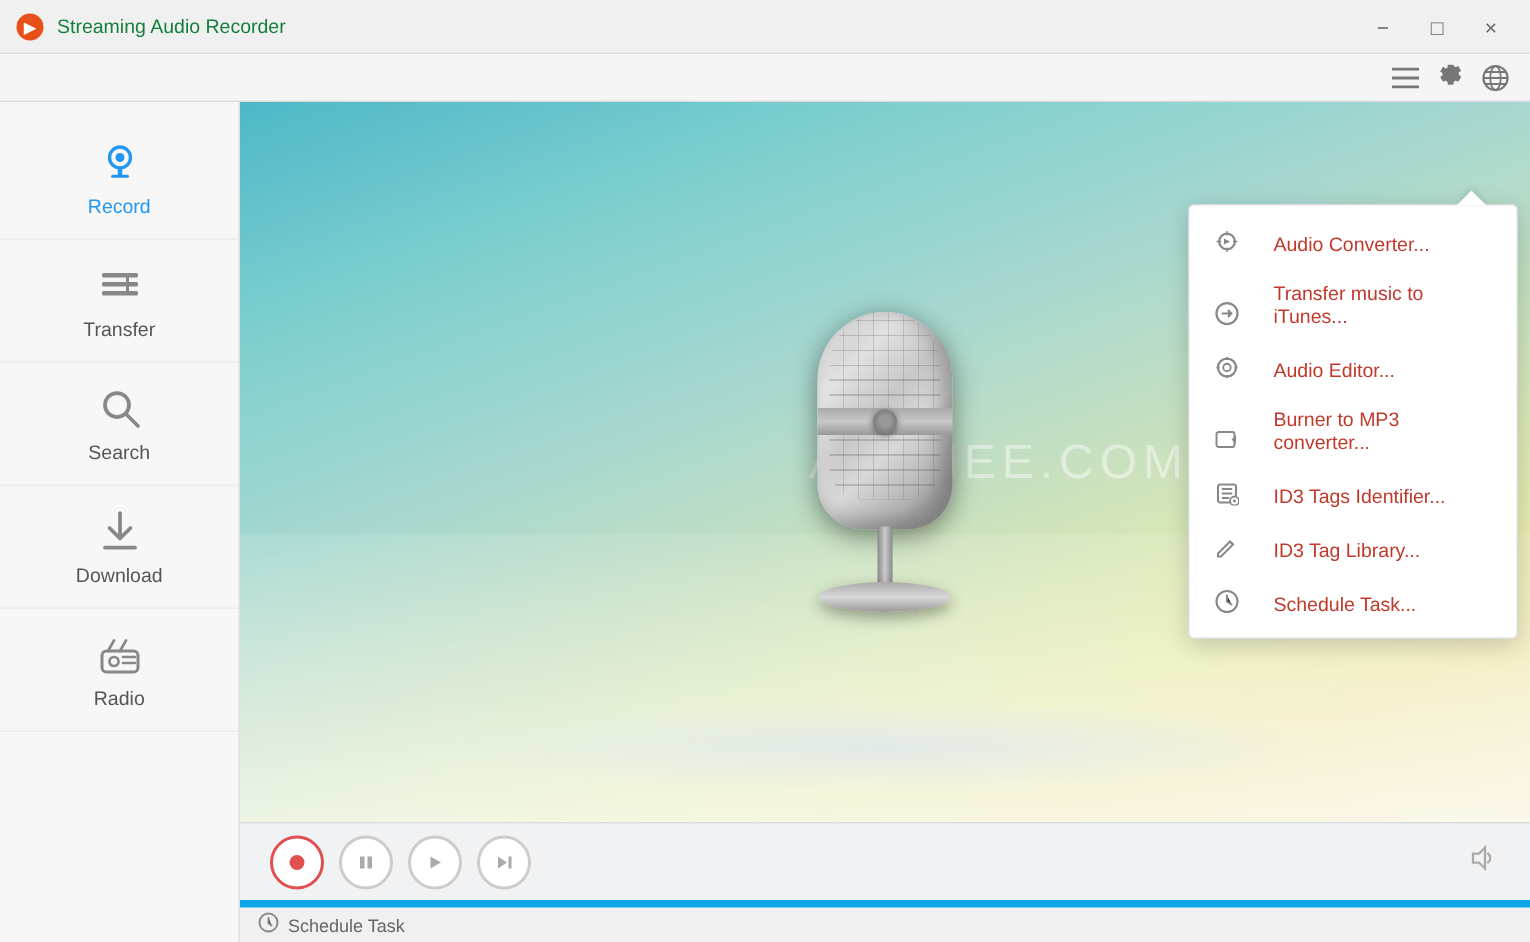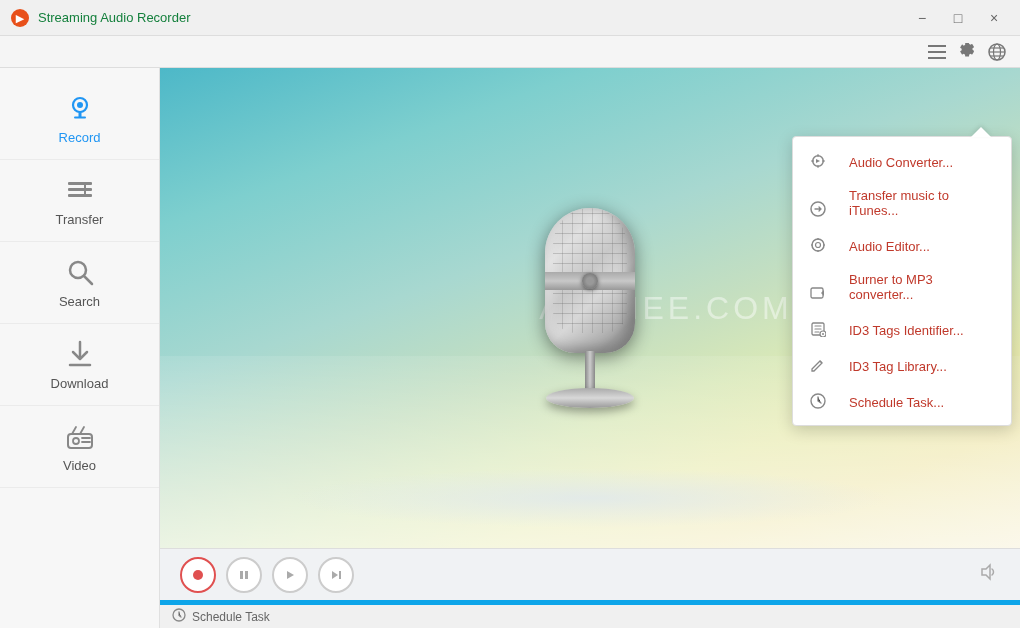--- a/index.html
+++ b/index.html
@@ -350,21 +350,21 @@
 
     <div class="sidebar-item">
       <svg viewBox="0 0 32 32" fill="none">
         <rect x="4" y="14" width="24" height="14" rx="3" stroke="#888" stroke-width="2" fill="none"></rect>
         <circle cx="12" cy="21" r="3" stroke="#888" stroke-width="1.8" fill="none"></circle>
         <line x1="18" y1="18" x2="26" y2="18" stroke="#888" stroke-width="1.8" stroke-linecap="round"></line>
         <line x1="18" y1="22" x2="26" y2="22" stroke="#888" stroke-width="1.8" stroke-linecap="round"></line>
         <line x1="8" y1="14" x2="12" y2="7" stroke="#888" stroke-width="1.8" stroke-linecap="round"></line>
         <line x1="16" y1="14" x2="20" y2="7" stroke="#888" stroke-width="1.8" stroke-linecap="round"></line>
       </svg>
-      <span>Video</span>
+      <span>Radio</span>
     </div>
 
   </div>
 
   <div class="content-area">
 
     <div class="bg-area">
 
       <div class="watermark">APPNEE.COM</div>
 

